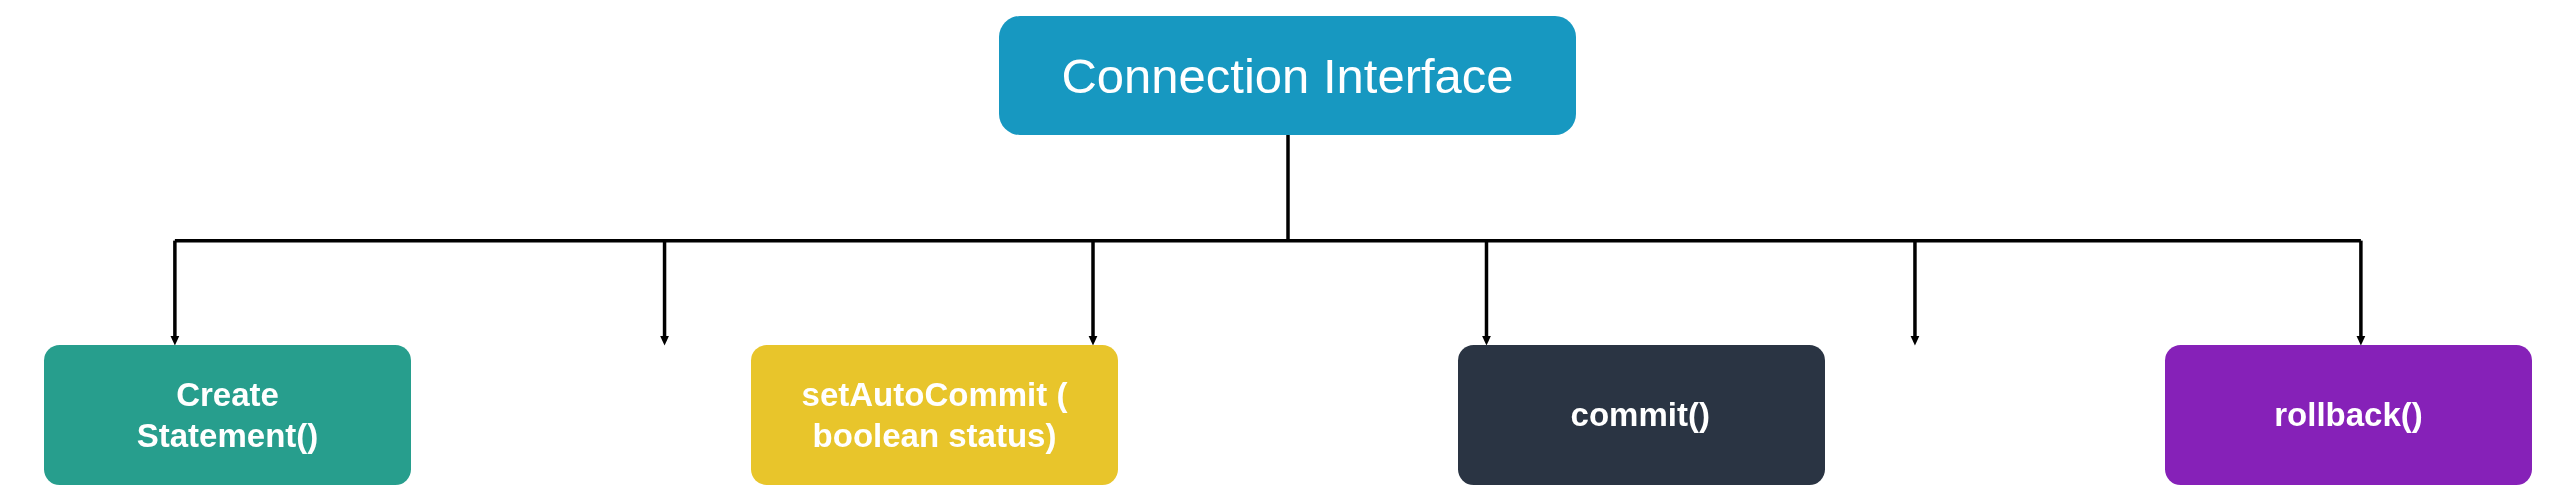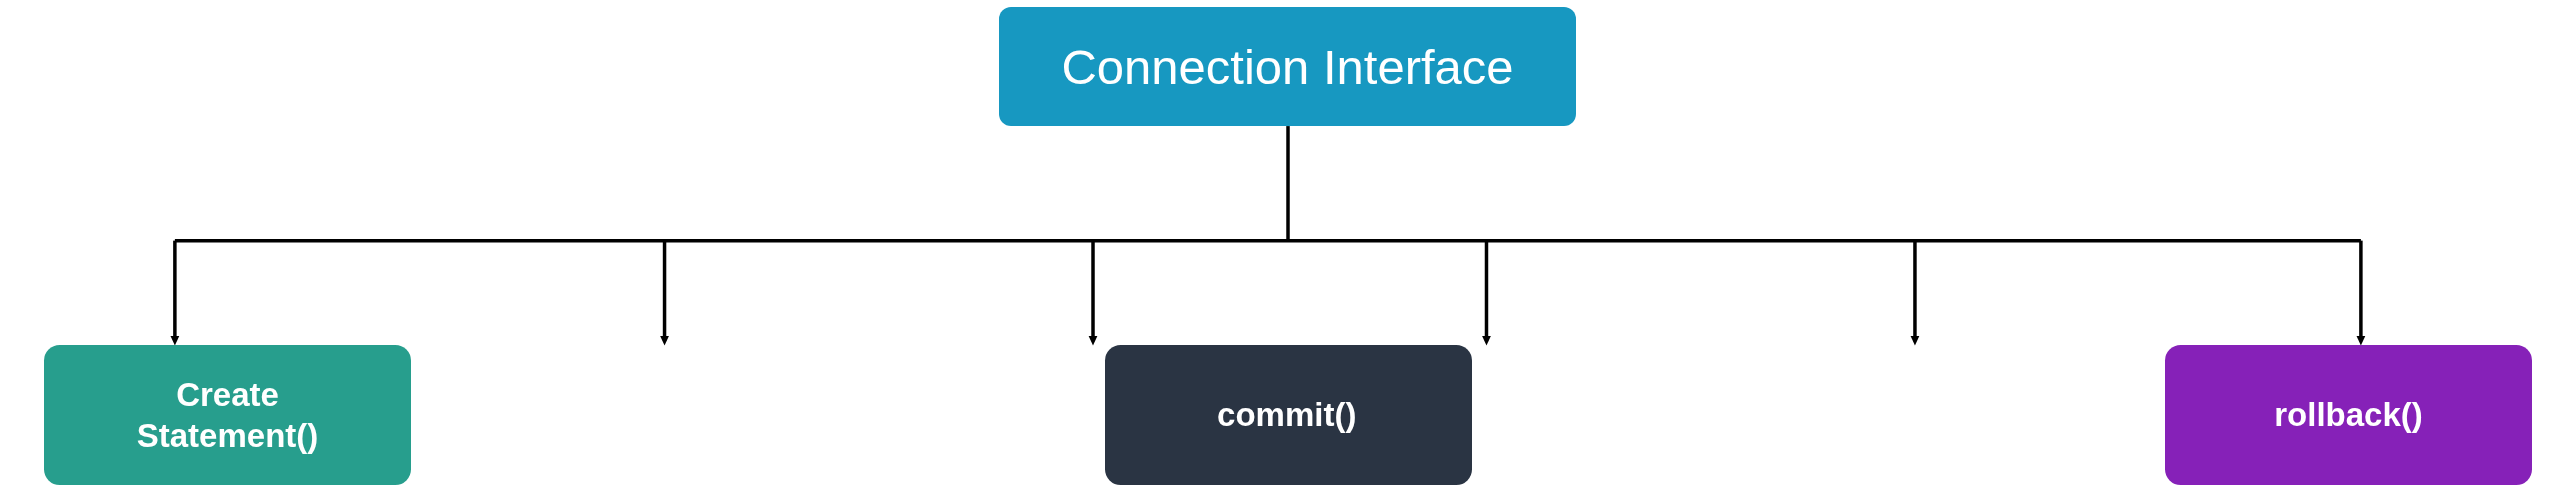--- a/index.html
+++ b/index.html
@@ -5,25 +5,25 @@
   * { box-sizing: border-box; margin: 0; padding: 0; }
   html, body { width: 2576px; height: 497px; }
   body {
     font-family: "Segoe UI", Arial, sans-serif;
     position: relative;
     background: transparent;
   }
   .root-node {
     position: absolute;
     left: 999px;
-    top: 7px;
+    top: 16px;
     width: 577px;
     height: 119px;
     background: #1798c1;
-    border-radius: 12px;
+    border-radius: 21px;
     display: flex;
     align-items: center;
     justify-content: center;
     color: #ffffff;
     font-size: 49px;
     font-weight: 400;
   }
   .child-row {
     position: absolute;
     top: 345px;
@@ -85,20 +85,24 @@
 
 <div class="root-node">
   <span>Connection Interface</span>
 </div>
 
 <div class="child-row">
   <div class="child-node c0">
     <span>Create
 Statement()</span>
   </div>
+  <div class="child-node c2">
+    <span>setAutoCommit (
+boolean status)</span>
+  </div>
   <div class="child-node c3">
     <span>commit()</span>
   </div>
   <div class="child-node c4">
     <span>rollback()</span>
   </div>
 </div>
 
 
 </body></html>

